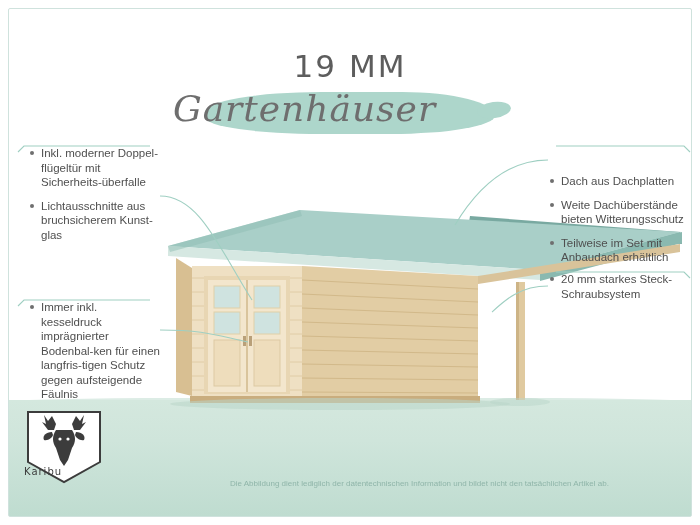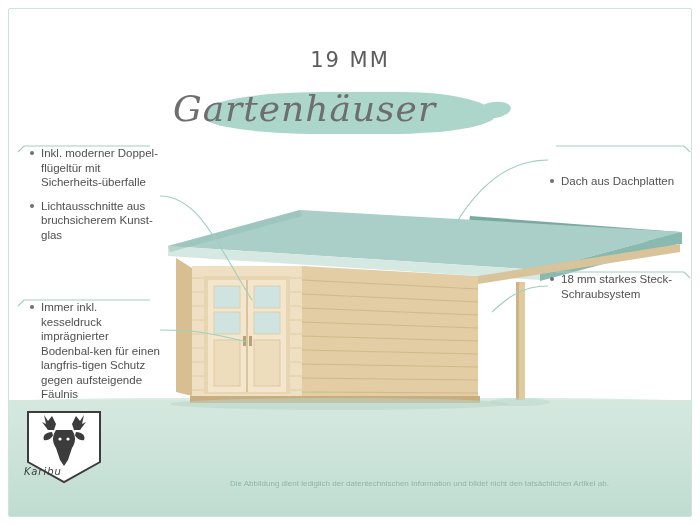--- a/index.html
+++ b/index.html
@@ -46,21 +46,21 @@
     background: #dcece5;
     border-radius: 50% / 100%;
   }
 
   
   .title-mm {
     position: absolute;
     left: 0; top: 48px;
     width: 700px;
     text-align: center;
-    font-size: 21px;
+    font-size: 31px;
     letter-spacing: 2px;
     color: #5d5d5d;
     font-family: "DejaVu Sans", sans-serif;
   }
   .title-brush {
     position: absolute;
     left: 205px; top: 92px;
     width: 290px; height: 42px;
     background: #9fcfc2;
     border-radius: 50% 40% 45% 50% / 60% 70% 55% 50%;
@@ -140,21 +140,20 @@
   }
   .logo-label {
     position: absolute;
     left: 24px; top: 466px;
     width: 80px;
     font-size: 10px;
     letter-spacing: 1px;
     color: #3c3c3c;
     font-family: "DejaVu Sans", sans-serif;
     z-index: 7;
-    font-style: italic;
   }
 
   
   .disclaimer {
     position: absolute;
     left: 230px; top: 478px;
     width: 450px;
     text-align: left;
     font-size: 8px;
     line-height: 11px;
@@ -276,26 +275,28 @@
 
   <div class="bullets" id="bullets-left-bot">
     <ul>
       <li>Immer inkl. kesseldruck imprägnierter Bodenbal-ken für einen langfris-tigen Schutz gegen aufsteigende Fäulnis</li>
     </ul>
   </div>
 
   <div class="bullets" id="bullets-right-top">
     <ul>
       <li>Dach aus Dachplatten</li>
+      <li>Weite Dachüberstände bieten Witterungsschutz</li>
+      <li>Teilweise im Set mit Anbaudach erhältlich</li>
     </ul>
   </div>
 
   <div class="bullets" id="bullets-right-bot">
     <ul>
-      <li>18 mm starkes Steck-Schraubsystem</li>
+      <li>20 mm starkes Steck-Schraubsystem</li>
     </ul>
   </div>
 
   <svg class="logo-box" viewBox="0 0 84 80">
     <polygon points="6,4 78,4 78,54 42,74 6,54" fill="#ffffff" stroke="#3c3c3c" stroke-width="2"></polygon>
     <g fill="#3c3c3c">
 
       <path d="M34 16 L30 8 L26 13 L22 7 L24 16 L20 14 L26 22 L32 22 Z"></path>
       <path d="M50 16 L54 8 L58 13 L62 7 L60 16 L64 14 L58 22 L52 22 Z"></path>
 

